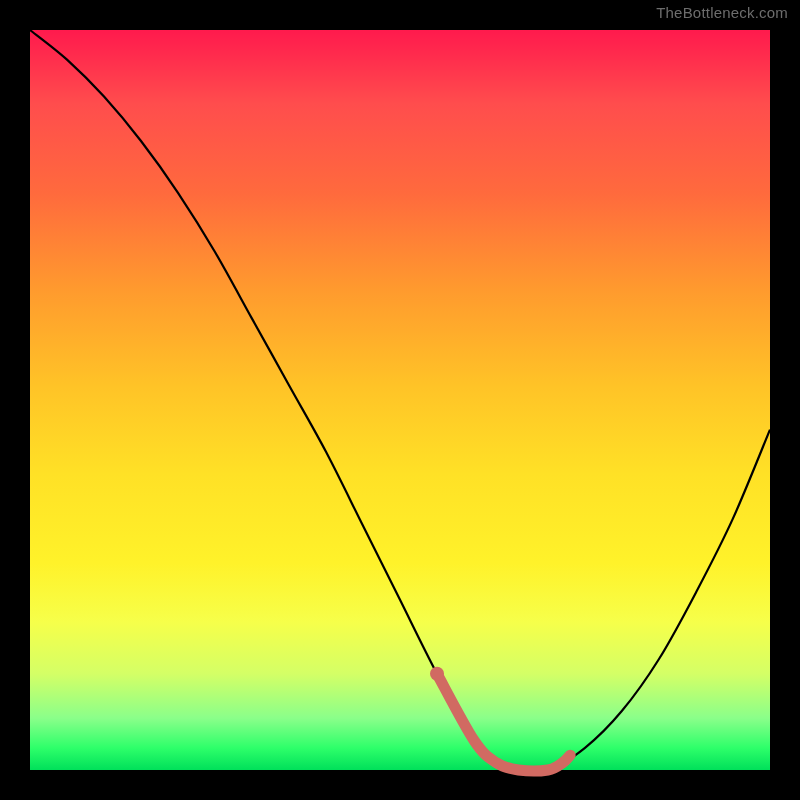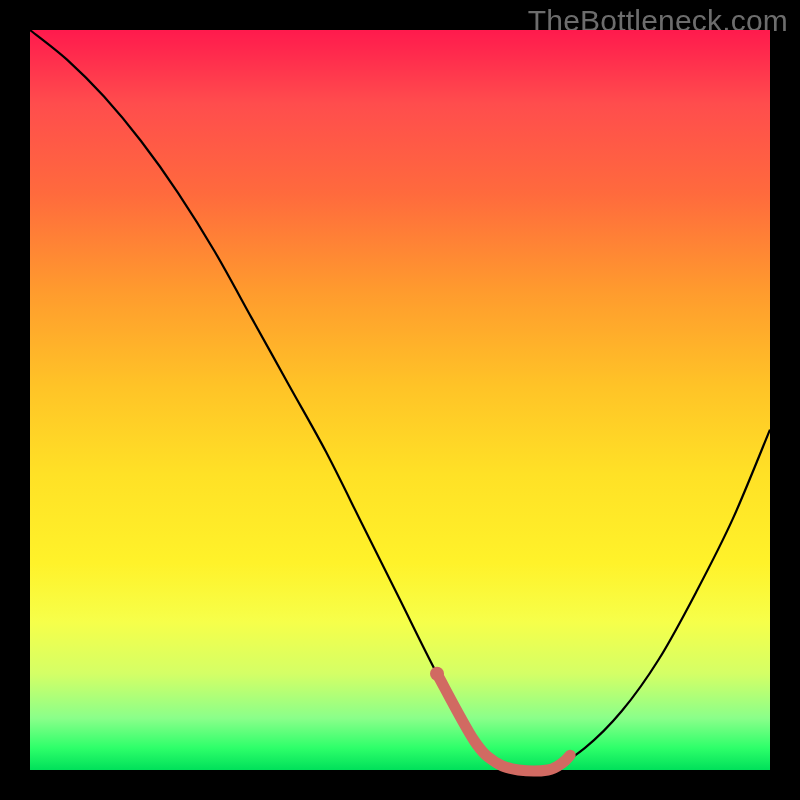--- a/index.html
+++ b/index.html
@@ -38,21 +38,21 @@
       #8aff8a 93%,
       #2eff6a 97%,
       #00e05a 100%
     );
   }
   .watermark {
     position: absolute;
     top: 4px;
     right: 12px;
     color: #6d6d6d;
-    font-size: 30px;
+    font-size: 15px;
     font-weight: 500;
     letter-spacing: 0.2px;
     user-select: none;
   }
   svg.curve {
     position: absolute;
     left: 0;
     top: 0;
     width: 740px;
     height: 740px;

